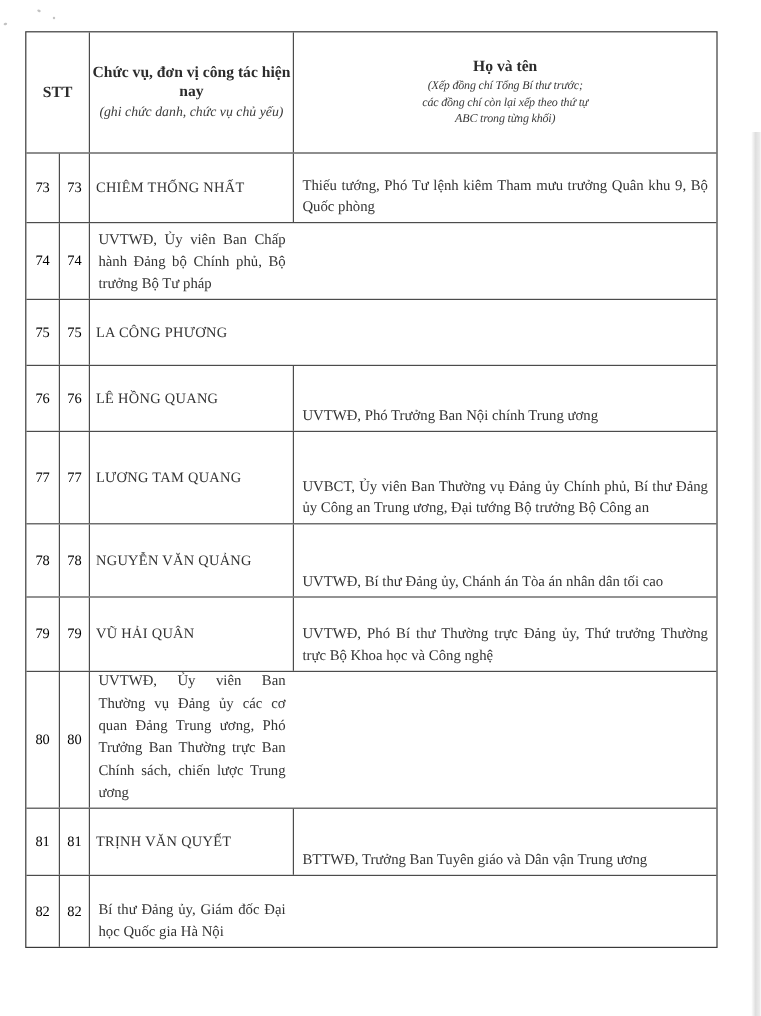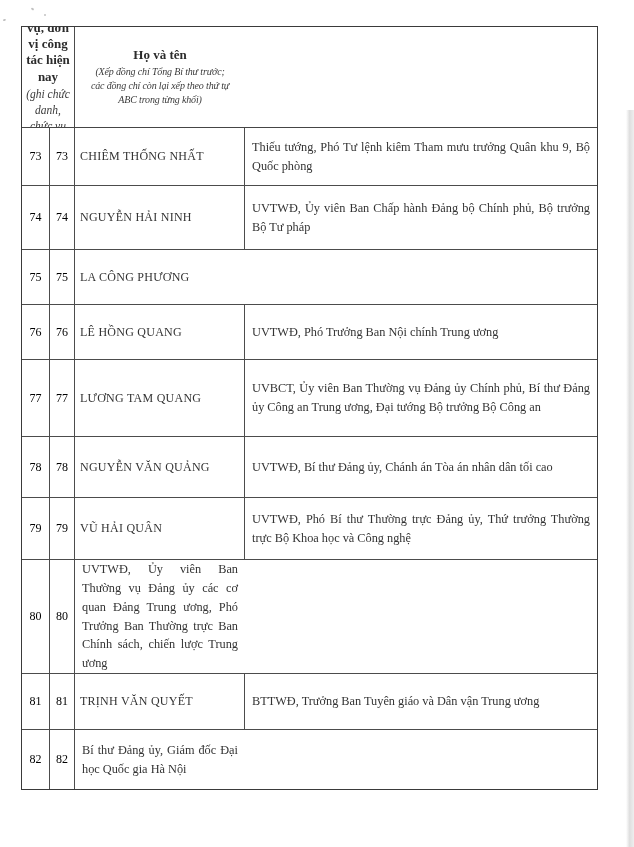--- a/index.html
+++ b/index.html
@@ -110,21 +110,21 @@
   .c-name {
     display: flex;
     align-items: center;
     padding-left: 5px;
     font-size: 12px;
     letter-spacing: 0.25px;
     color: #333333;
   }
   .c-pos {
     display: flex;
-    align-items: center;
+    align-items: flex-end;
   }
   .c-pos .pos-text {
     width: 100%;
     padding: 3px 7px;
     font-size: 12.3px;
     line-height: 1.52;
     text-align: justify;
     color: #333333;
   }
 </style>
@@ -134,20 +134,23 @@
 <div class="page">
 
   <div class="speck s1"></div>
   <div class="speck s2"></div>
   <div class="speck s3"></div>
   <div class="scan-strip"></div>
 
   <div class="doc-table">
 
     <div class="hrow">
+      <div class="hcell">
+        <div class="h-title">STT</div>
+      </div>
       <div class="hcell">
         <div class="h-title">Chức vụ, đơn vị công tác hiện nay</div>
         <div class="h-note-pos">(ghi chức danh, chức vụ chủ yếu)</div>
       </div>
       <div class="hcell">
         <div class="h-title">Họ và tên</div>
         <div class="h-note">(Xếp đồng chí Tổng Bí thư trước;
 các đồng chí còn lại xếp theo thứ tự
 ABC trong từng khối)</div>
       </div>
@@ -158,21 +161,20 @@
       <div class="c-num">73</div>
       <div class="c-name">CHIÊM THỐNG NHẤT</div>
       <div class="c-pos">
           <div class="pos-text">Thiếu tướng, Phó Tư lệnh kiêm Tham mưu trưởng Quân khu 9, Bộ Quốc phòng</div>
         </div>
     </div>
 
     <div class="trow" style="height:64px">
       <div class="c-num">74</div>
       <div class="c-num">74</div>
-      <div class="c-name">NGUYỄN HẢI NINH</div>
       <div class="c-pos">
           <div class="pos-text">UVTWĐ, Ủy viên Ban Chấp hành Đảng bộ Chính phủ, Bộ trưởng Bộ Tư pháp</div>
         </div>
     </div>
 
     <div class="trow" style="height:55px">
       <div class="c-num">75</div>
       <div class="c-num">75</div>
       <div class="c-name">LA CÔNG PHƯƠNG</div>
     </div>

